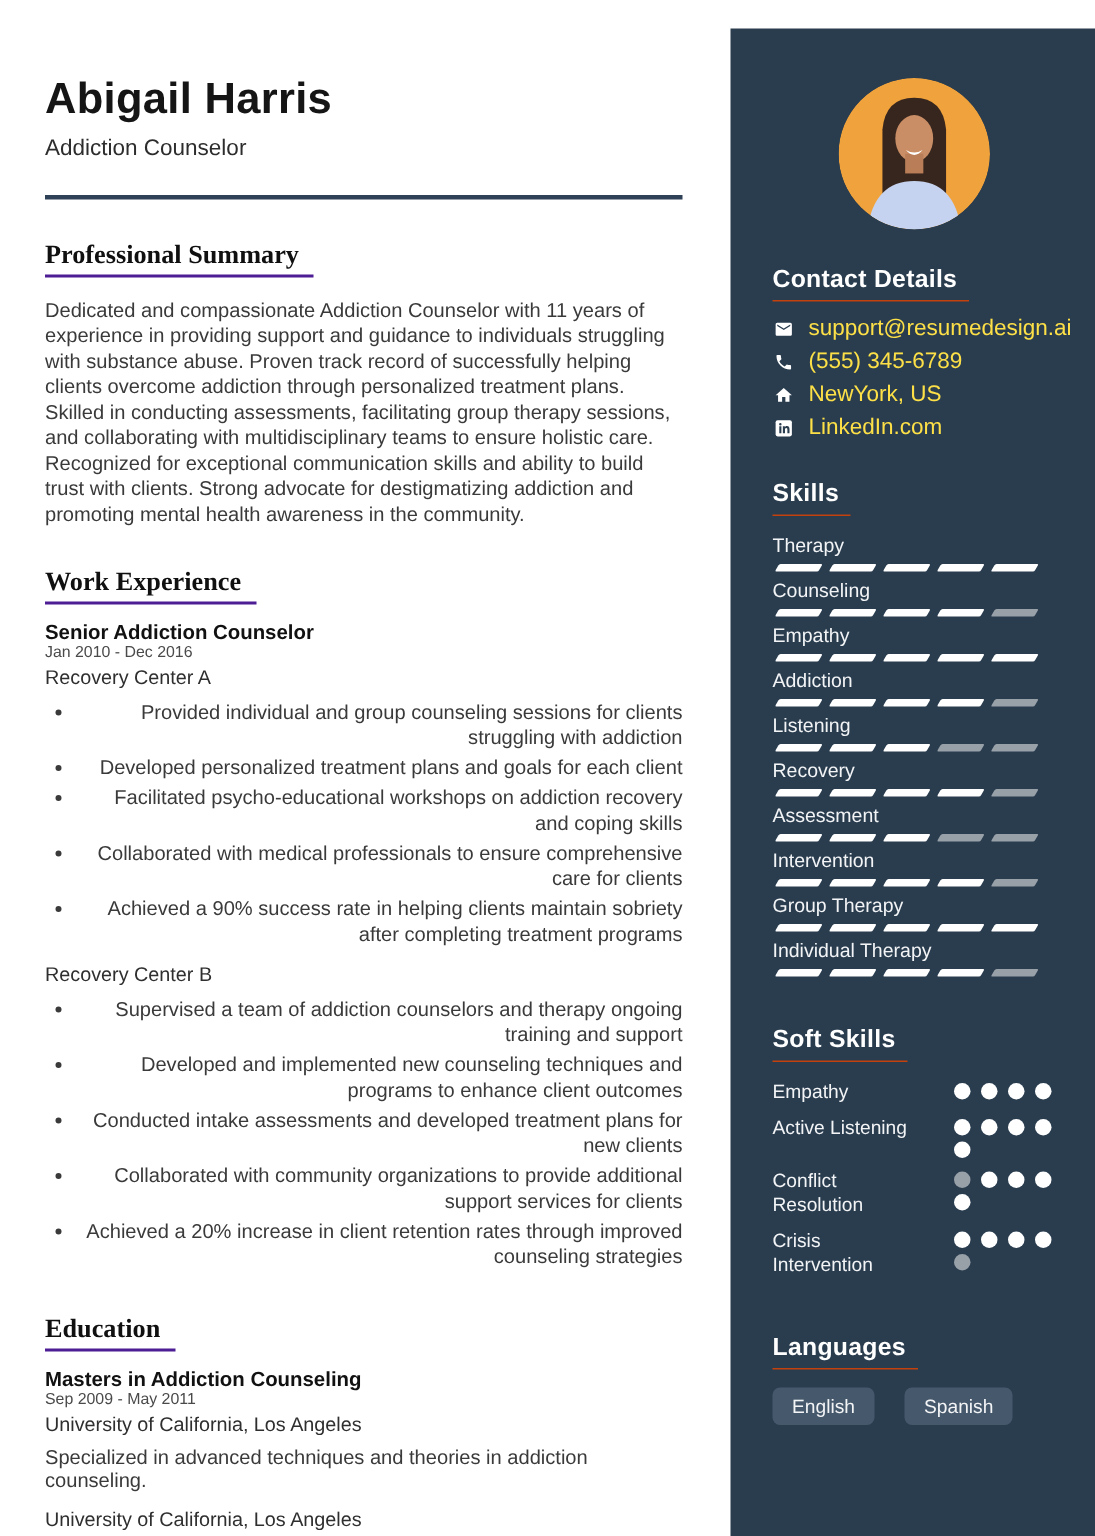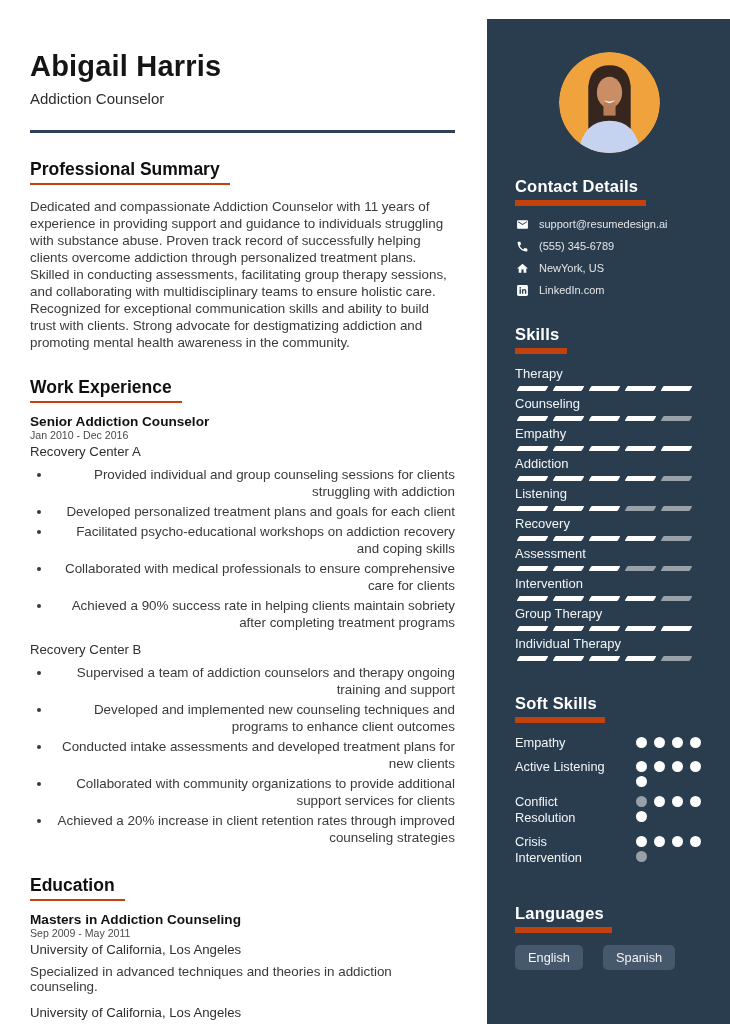--- a/index.html
+++ b/index.html
@@ -18,21 +18,21 @@
   .page{display:flex;width:730px;height:1024px;margin-top:19px;}
 
   
   .left{width:487px;height:1024px;background:#fff;padding:32px 32px 12px 30px;overflow:hidden;}
   .name{font-size:29px;font-weight:700;color:#151515;letter-spacing:.2px;line-height:1.1;}
   .person-title{font-size:15px;color:#2d2d2d;margin-top:7px;}
   .header-rule{height:3px;background:var(--accent-line);margin-top:23px;}
 
   .sec-heading{
     display:inline-block;font-size:17.5px;font-weight:700;color:#101010;
-    border-bottom:2px solid #c2410c;padding:0 10px 3px 0;margin-top:26px;
+    border-bottom:2px solid #4c1d95;padding:0 10px 3px 0;margin-top:26px;font-family:Liberation Serif, serif;
   }
   .summary-text{font-size:13.4px;line-height:17px;color:#3a3a3a;margin-top:13px;}
 
   .job{margin-top:11px;}
   .job-head{display:flex;justify-content:space-between;align-items:baseline;flex-direction:column;}
   .job-title{font-size:13.6px;font-weight:700;color:#111;}
   .job-date{font-size:10.6px;color:#4a4a4a;white-space:nowrap;}
   .job-company{font-size:13.2px;color:#2f2f2f;margin-top:3px;}
   .job-bullets{margin:7px 0 2px;padding-left:22px;text-align:right;}
   .job-bullets li{font-size:13.4px;line-height:17px;color:#3a3a3a;margin-bottom:3px;}
@@ -41,28 +41,28 @@
   .degree-desc{font-size:13.4px;color:#3a3a3a;margin-top:7px;}
 
   
   .sidebar{
     width:243px;height:1024px;background:var(--sidebar-bg);color:#fff;
     padding:32px 26px 10px 28px;overflow:hidden;
   }
   .avatar{width:101px;height:101px;border-radius:50%;overflow:hidden;margin:1px auto 0;display:block;}
   .side-heading{
     display:inline-block;font-size:16.5px;font-weight:700;color:#fff;
-    border-bottom:6px solid #c2410c;padding:0 8px 4px 0;letter-spacing:.2px;
+    border-bottom:1px solid #c2410c;padding:0 8px 4px 0;letter-spacing:.2px;
   }
   .contact-sec .side-heading{margin-top:24px;}
   .contact-list{margin-top:11px;}
   .contact-item{display:flex;align-items:center;gap:10px;margin-bottom:8px;}
   .cicon{width:14px;height:14px;flex:0 0 14px;display:inline-flex;align-items:center;justify-content:center;}
   .cicon svg{width:13px;height:13px;fill:#fff;display:block;}
-  .contact-label{font-size:11px;color:#e5e5e5;line-height:14px;}
+  .contact-label{font-size:15px;color:#fde047;line-height:14px;}
 
   .skills-sec .side-heading{margin-top:20px;}
   .skills-list{margin-top:12px;}
   .skill{margin-bottom:5px;}
   .skill-label{font-size:13px;color:#f2f4f6;line-height:16px;margin-bottom:4px;}
   .skill-bar{display:flex;gap:7px;height:5px;margin-left:3px;}
   .seg{width:29px;height:5px;transform:skewX(-30deg);border-radius:1px;}
   .seg-filled{background:#fff;}
   .seg-empty{background:var(--bar-empty);}
 

